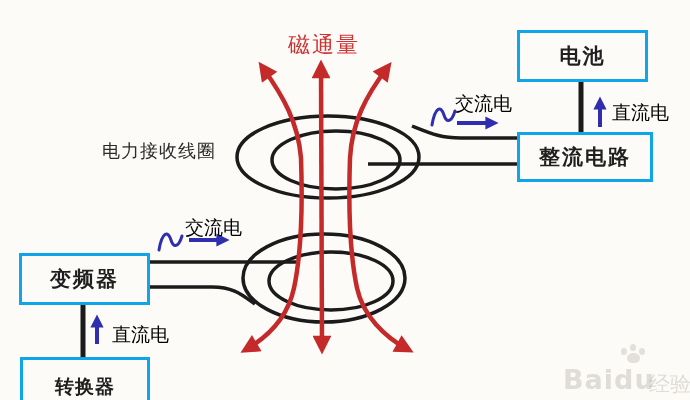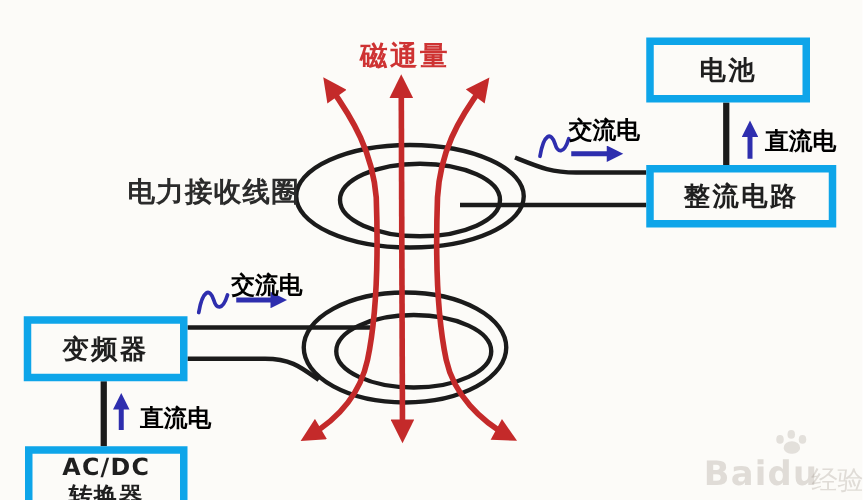--- a/index.html
+++ b/index.html
@@ -1,37 +1,37 @@
 <!DOCTYPE html>
 <html><head>
 <meta charset="utf-8">
 <style>
   html,body{margin:0;padding:0;background:#ffffff;}
   #canvas{
     position:relative;width:690px;height:400px;overflow:hidden;
     background:#fcfbf8;font-family:"DejaVu Sans",sans-serif;
   }
   #lines{position:absolute;left:0;top:0;}
-  .lbl{position:absolute;font-weight:bold;color:#2b2b2b;white-space:nowrap;}
+  .lbl{position:absolute;font-weight:normal;color:#2b2b2b;white-space:nowrap;}
   .blue{color:#000000;}
   .red{color:#ce3333;}
   .box{
-    position:absolute;box-sizing:border-box;border:6px solid #0ea5e9;background:#fcfbf8;
+    position:absolute;box-sizing:border-box;border:3px solid #0ea5e9;background:#fcfbf8;
     display:flex;align-items:center;justify-content:center;flex-direction:column;
     font-weight:bold;color:#1f1f1f;letter-spacing:2px;
   }
   #title{left:276px;top:30px;width:96px;text-align:center;font-size:22px;letter-spacing:2px;}
-  #lbl-receiver{left:102px;top:139px;font-size:22px;letter-spacing:1px;}
+  #lbl-receiver{left:102px;top:139px;font-size:18px;letter-spacing:1px;}
   #lbl-output{left:417px;top:261px;font-size:20px;letter-spacing:1px;}
   #lbl-ac-top{left:455px;top:91px;font-size:19px;}
   #lbl-dc-top{left:612px;top:100px;font-size:19px;}
   #lbl-ac-bot{left:185px;top:215px;font-size:19px;}
   #lbl-dc-bot{left:112px;top:322px;font-size:19px;}
   #box-battery{left:517px;top:30px;width:131px;height:52px;font-size:21px;}
-  #box-rectifier{left:517px;top:132px;width:152px;height:50px;font-size:21px;}
+  #box-rectifier{left:517px;top:132px;width:136px;height:50px;font-size:21px;}
   #box-inverter{left:19px;top:253px;width:131px;height:52px;font-size:21px;}
   #box-acdc{left:20px;top:357px;width:130px;height:58px;font-size:19px;line-height:1.2;letter-spacing:1px;}
   
   #watermark{position:absolute;left:524px;top:344px;width:164px;height:54px;color:rgba(150,140,128,0.28);margin-left:39px;}
   #wm-brand{position:absolute;left:0;top:20px;font-size:27px;font-weight:800;letter-spacing:1px;}
   #wm-suffix{position:absolute;left:86px;top:26px;font-size:21px;font-weight:normal;}
   .paw{position:absolute;left:56px;top:0;width:30px;height:22px;}
   .paw i{position:absolute;background:rgba(150,140,128,0.24);border-radius:50%;}
   .paw .t1{width:6px;height:7px;left:2px;top:4px;}
   .paw .t2{width:6px;height:7px;left:11px;top:0px;}
@@ -91,21 +91,20 @@
   <div class="box" id="box-battery">
     <span>电池</span>
   </div>
   <div class="box" id="box-rectifier">
     <span>整流电路</span>
   </div>
   <div class="box" id="box-inverter">
     <span>变频器</span>
   </div>
   <div class="box" id="box-acdc">
-    <span>AC/DC</span>
     <span>转换器</span>
   </div>
 
   <div class="lbl red" id="title">磁通量</div>
   <div class="lbl" id="lbl-receiver">电力接收线圈</div>
   <div class="lbl blue" id="lbl-ac-top">交流电</div>
   <div class="lbl blue" id="lbl-dc-top">直流电</div>
   <div class="lbl blue" id="lbl-ac-bot">交流电</div>
   <div class="lbl blue" id="lbl-dc-bot">直流电</div>
 

